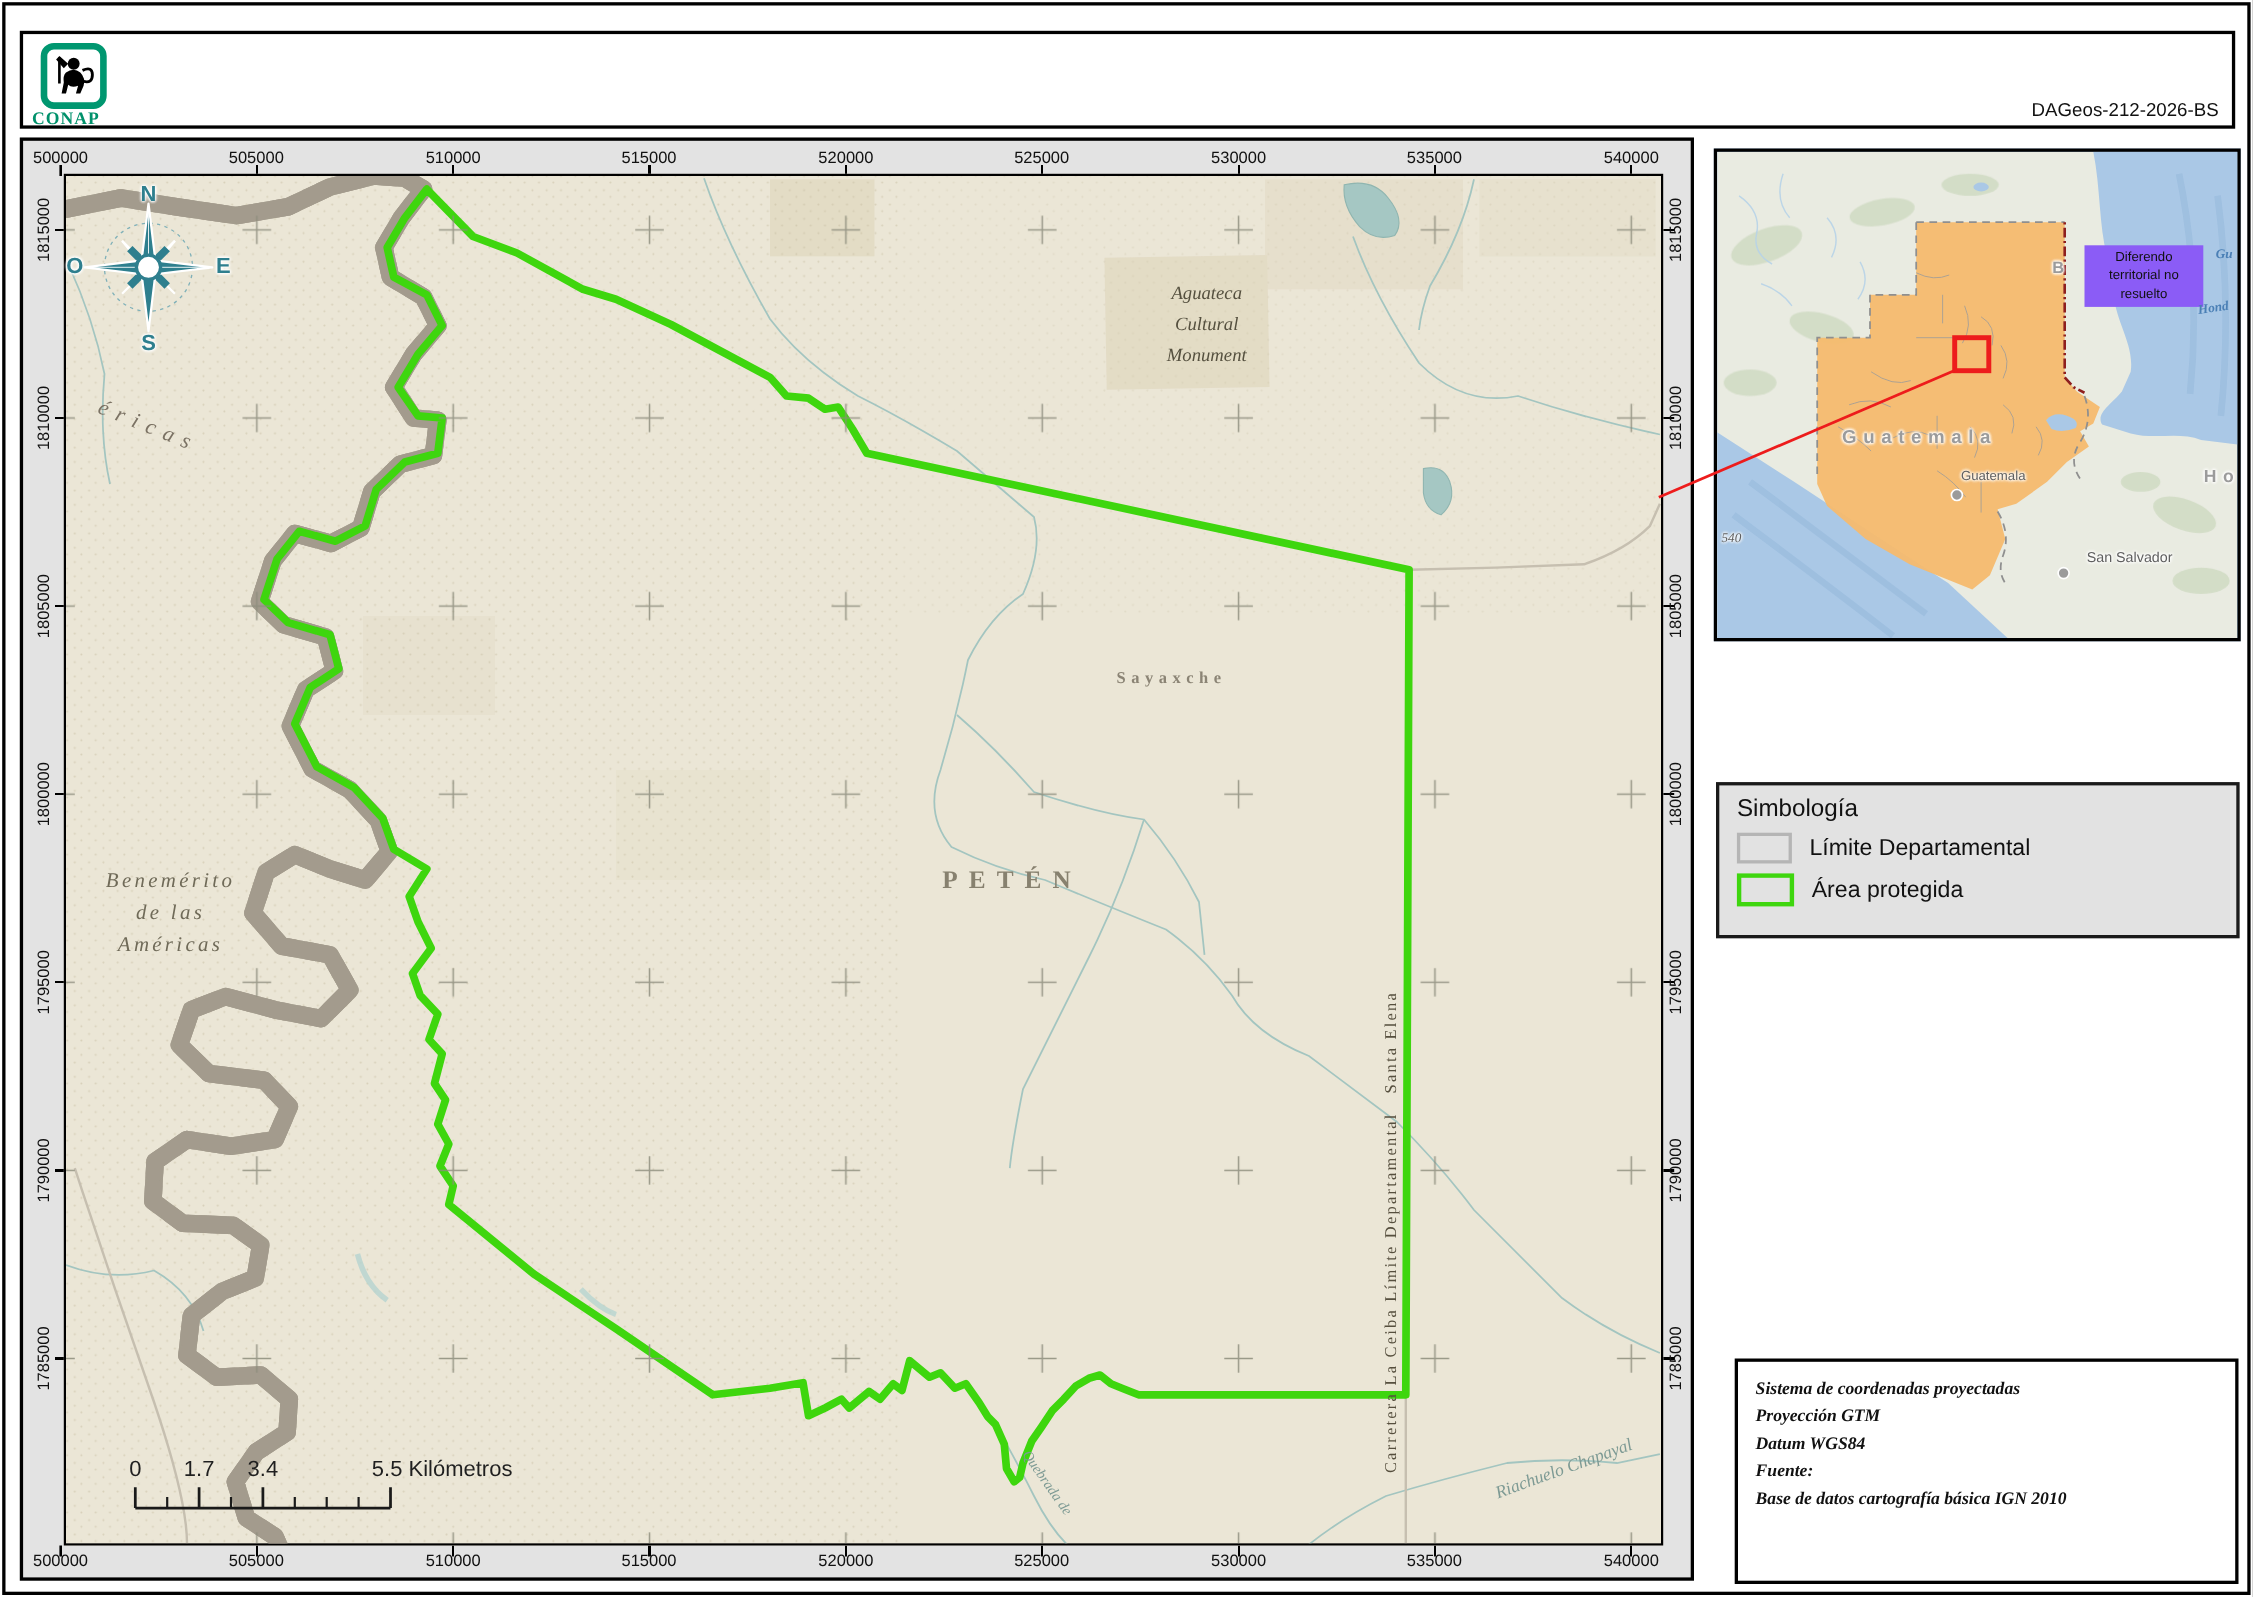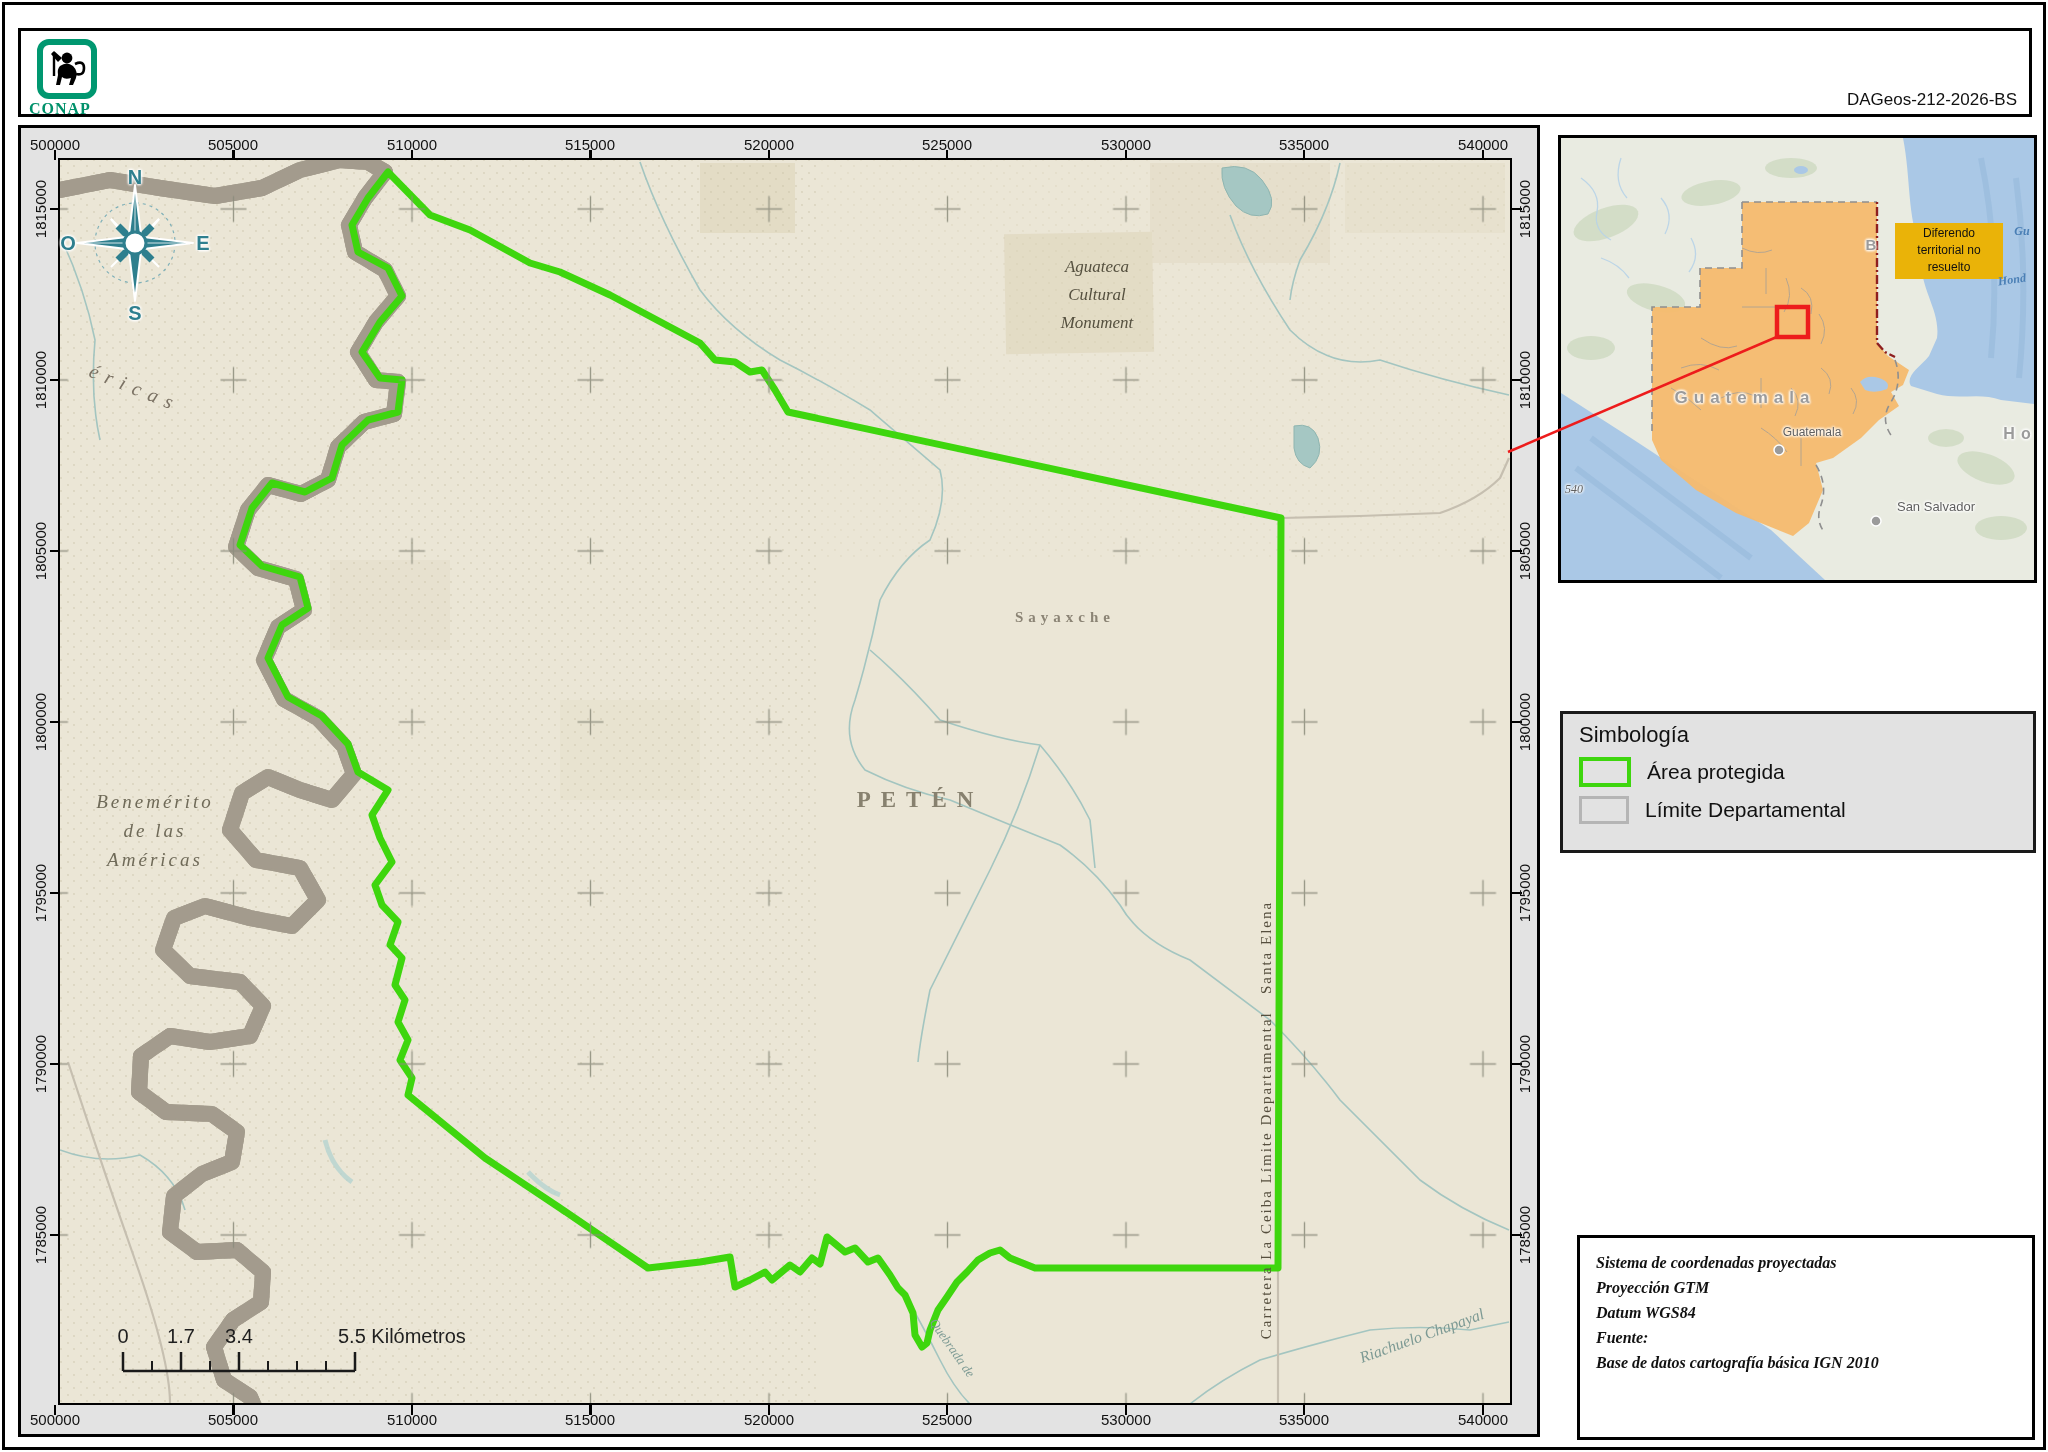--- a/index.html
+++ b/index.html
@@ -49,21 +49,21 @@
   .scale-l{position:absolute;transform:translate(-50%,-50%);font-size:20px;color:#1f1f1f;white-space:nowrap;}
   .scale-l.start{transform:translate(0,-50%);}
   
   .inset{position:absolute;left:1558px;top:135px;width:479px;height:448px;border:3px solid #000;
          box-sizing:border-box;background:#aac8e6;overflow:hidden;}
   .halo{text-shadow:0 0 3px #fff,0 0 3px #fff,0 0 3px #fff,0 0 3px #fff;}
   .inset-lbl{position:absolute;transform:translate(-50%,-50%);white-space:nowrap;}
   .country{color:#9b9b9b;font-weight:bold;font-size:17px;letter-spacing:6px;}
   .city{color:#5f5f5f;font-size:12px;}
   .ocean-lbl{color:#4a7fb5;font-style:italic;font-family:"Liberation Serif",serif;font-size:12px;font-weight:bold;}
-  .note-box{position:absolute;left:1895px;top:223px;width:108px;height:54px;background:#eab308;
+  .note-box{position:absolute;left:1895px;top:223px;width:108px;height:54px;background:#8b5cf6;
             font-size:12px;line-height:17px;text-align:center;color:#111;padding-top:2px;}
   
   .legend{position:absolute;left:1560px;top:711px;width:476px;height:142px;border:3px solid #1a1a1a;
           box-sizing:border-box;background:#e2e2e2;padding:8px 16px;}
   .legend-title{font-size:22px;color:#111;}
   .legend-row{display:flex;align-items:center;margin-top:9px;}
   .swatch{width:44px;height:22px;margin-right:16px;}
   .sw-gray{border:3px solid #b5b5b5;}
   .sw-green{border:4px solid var(--green);}
   .legend-label{font-size:21px;color:#111;}
@@ -358,26 +358,26 @@
   <span class="inset-lbl city halo" style="left:1936px;top:506px;font-size:13px">San Salvador</span>
   <span class="inset-lbl city halo" style="left:1574px;top:489px;font-style:italic;font-family:'Liberation Serif',serif">540</span>
   <span class="inset-lbl country halo" style="left:2020px;top:434px;font-size:16px">Ho</span>
   <span class="inset-lbl country halo" style="left:1874px;top:244px;font-size:15px">B</span>
   <span class="inset-lbl ocean-lbl" style="left:2022px;top:231px">Gu</span>
   <span class="inset-lbl ocean-lbl" style="left:2012px;top:280px;transform:translate(-50%,-50%) rotate(-8deg)">Hond</span>
 
   <div class="legend">
     <div class="legend-title">Simbología</div>
     <div class="legend-row">
+      <div class="swatch sw-gray"></div>
+      <div class="legend-label">Límite Departamental</div>
+    </div>
+    <div class="legend-row">
       <div class="swatch sw-green"></div>
       <div class="legend-label">Área protegida</div>
-    </div>
-    <div class="legend-row">
-      <div class="swatch sw-gray"></div>
-      <div class="legend-label">Límite Departamental</div>
     </div>
   </div>
 
   <div class="infobox">
     <div class="ctr">Sistema de coordenadas proyectadas</div>
     <div class="ctr">Proyección GTM</div>
     <div class="ctr">Datum WGS84</div>
     <div>Fuente:</div>
     <div>Base de datos cartografía básica IGN 2010</div>
   </div>

